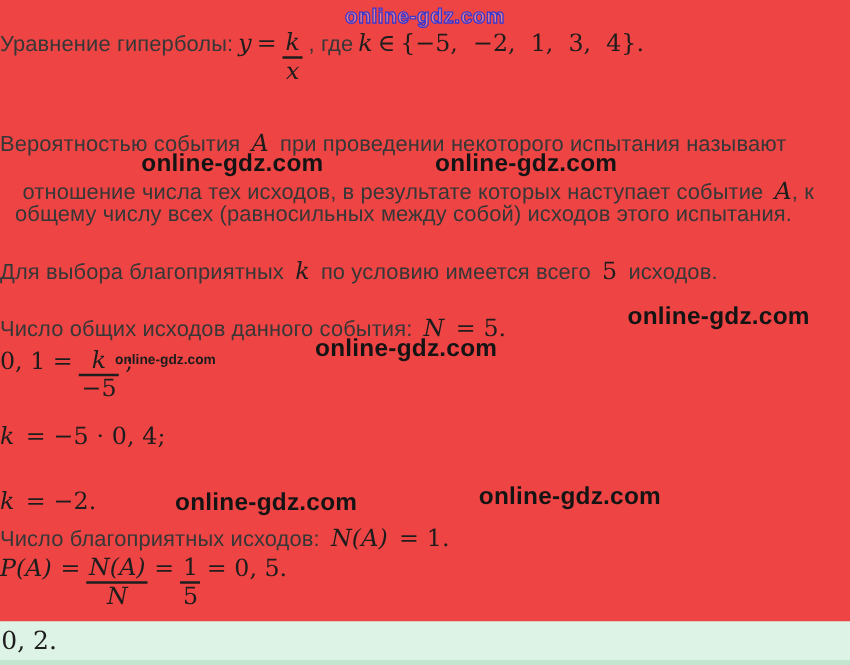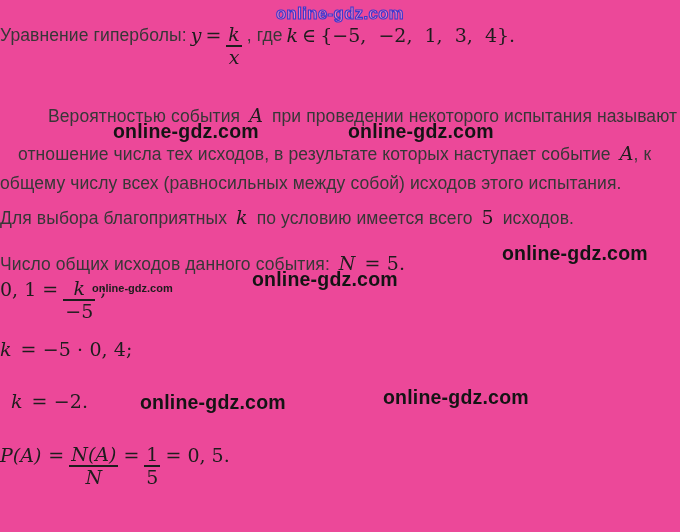--- a/index.html
+++ b/index.html
@@ -1,18 +1,18 @@
 <!DOCTYPE html>
 <html><head>
 <meta charset="utf-8">
 <style>
   html,body { margin:0; padding:0; }
   .page {
     position:relative; width:680px; height:532px;
-    background:#ec4899; overflow:hidden;
+    background:#ef4444; overflow:hidden;
     font-family:"Liberation Sans", sans-serif;
     color:#373737;
   }
   .t {
     position:absolute; left:0; white-space:nowrap;
     font-size:17.5px; letter-spacing:0.1px; line-height:22px;
   }
   .math { font-family:"DejaVu Serif", serif; color:#1d1d1d; font-size:19px; white-space:pre; }
   .mi   { font-style:italic; }
   .row  { position:absolute; left:0; display:flex; align-items:flex-start; white-space:nowrap; }
@@ -66,35 +66,35 @@
       <span class="bar"></span>
       <span class="den mi">x</span>
     </span>
     <span class="t" style="position:static;">, где</span>
     <span class="math mi gap-s">k</span>
     <span class="math gap-s">∈</span>
     <span class="math gap-s">{−5,  −2,  1,  3,  4}.</span>
   </div>
 
 
-  <div class="t" style="top:104px;padding-left:48px;">
+  <div class="t" style="top:104px;">
     <span>Вероятностью события</span>
     <span class="math mi gap-s">A</span>
     <span class="gap-s">при проведении некоторого испытания называют</span>
   </div>
 
   <div class="wm" style="left:113px; top:120px;">online-gdz.com</div>
   <div class="wm" style="left:348px; top:120px;">online-gdz.com</div>
 
   <div class="t" style="top:142px;margin-left:18px;">
     <span>отношение числа тех исходов, в результате которых наступает событие</span>
     <span class="math mi gap-s">A</span><span>, к</span>
   </div>
 
-  <div class="t" style="top:172px;">
+  <div class="t" style="top:160px;margin-left:12px;">
     <span>общему числу всех (равносильных между собой) исходов этого испытания.</span>
   </div>
 
   <div class="t" style="top:206px;">
     <span>Для выбора благоприятных</span>
     <span class="math mi gap-s">k</span>
     <span class="gap-s">по условию имеется всего</span>
     <span class="math gap-s">5</span>
     <span class="gap-s">исходов.</span>
   </div>
@@ -118,40 +118,49 @@
     </span>
     <span class="math">;</span>
   </div>
   <div class="wm-small" style="left:92px; top:282px;">online-gdz.com</div>
 
   <div class="t" style="top:338px;">
     <span class="math mi">k</span>
     <span class="math gap-s">= −5 · 0, 4;</span>
   </div>
 
-  <div class="t" style="top:390px;padding-left:11px;">
+  <div class="t" style="top:390px;">
     <span class="math mi">k</span>
     <span class="math gap-s">= −2.</span>
   </div>
 
   <div class="wm" style="left:140px; top:391px;">online-gdz.com</div>
   <div class="wm" style="left:383px; top:386px;">online-gdz.com</div>
 
+  <div class="t" style="top:420px;">
+    <span>Число благоприятных исходов:</span>
+    <span class="math mi gap-s">N(A)</span>
+    <span class="math gap-s">= 1.</span>
+  </div>
 
   <div class="row" style="top:444px; height:52px;">
     <span class="math mi">P(A)</span>
     <span class="math gap">=</span>
     <span class="frac math">
       <span class="num mi">N(A)</span>
       <span class="bar"></span>
       <span class="den mi">N</span>
     </span>
     <span class="math">=</span>
     <span class="frac math">
       <span class="num">1</span>
       <span class="bar"></span>
       <span class="den">5</span>
     </span>
     <span class="math">= 0, 5.</span>
   </div>
 
+  <div class="answer-band">
+    <span class="answer-text">0, 2.</span>
+    <div class="answer-stripe"></div>
+  </div>
 
 </div>
 
 </body></html>

